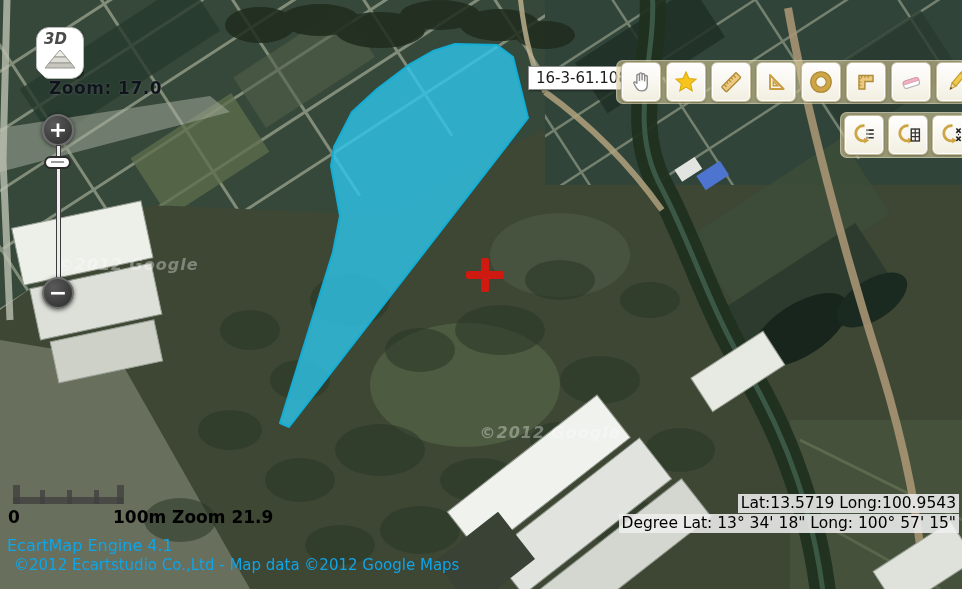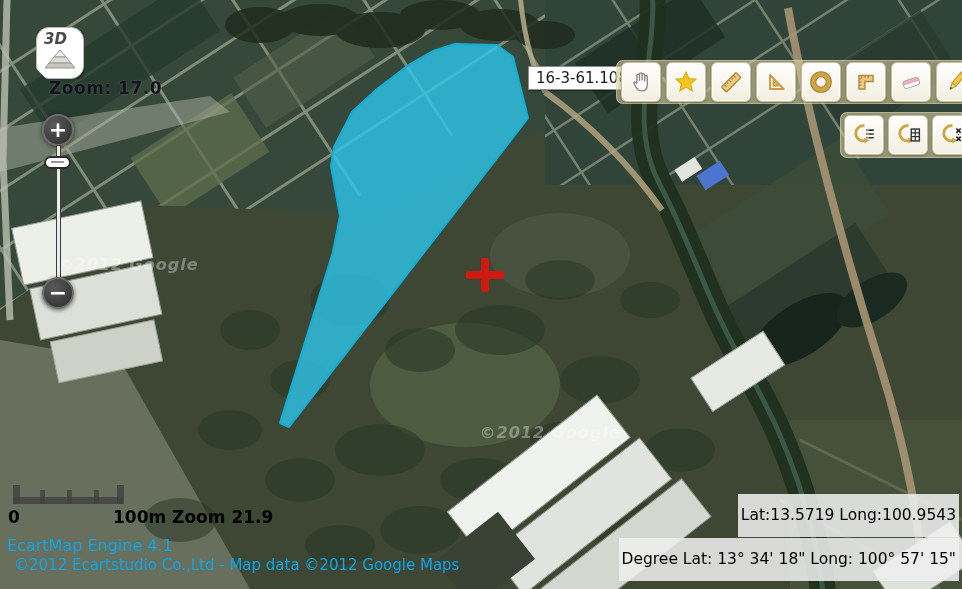--- a/index.html
+++ b/index.html
@@ -53,21 +53,21 @@
   
   .sbar{position:absolute;left:13px;top:497px;width:110px;height:7px;background:rgba(64,64,64,.78);}
   .stick{position:absolute;background:rgba(64,64,64,.78);}
   .slabel{position:absolute;font-size:17px;font-weight:bold;color:#000;}
   .fline{position:absolute;color:#0ea5e9;font-size:15px;white-space:nowrap;}
 
   
   .coords{position:absolute;right:3px;top:494px;display:flex;flex-direction:column;
           align-items:flex-end;gap:1px;}
   .coords .cline{background:rgba(238,238,238,.88);color:#000;font-size:15.5px;
-                 line-height:19px;padding:12px 3px;white-space:nowrap;}
+                 line-height:19px;padding:0 3px;white-space:nowrap;}
 </style>
 </head>
 <body>
 
 <div class="stage">
 
   <svg class="maplayer" viewBox="0 0 962 589">
     <defs>
       <clipPath id="clTL">
           <polygon points="0,0 560,0 560,120 380,215 150,205 0,310"></polygon>

